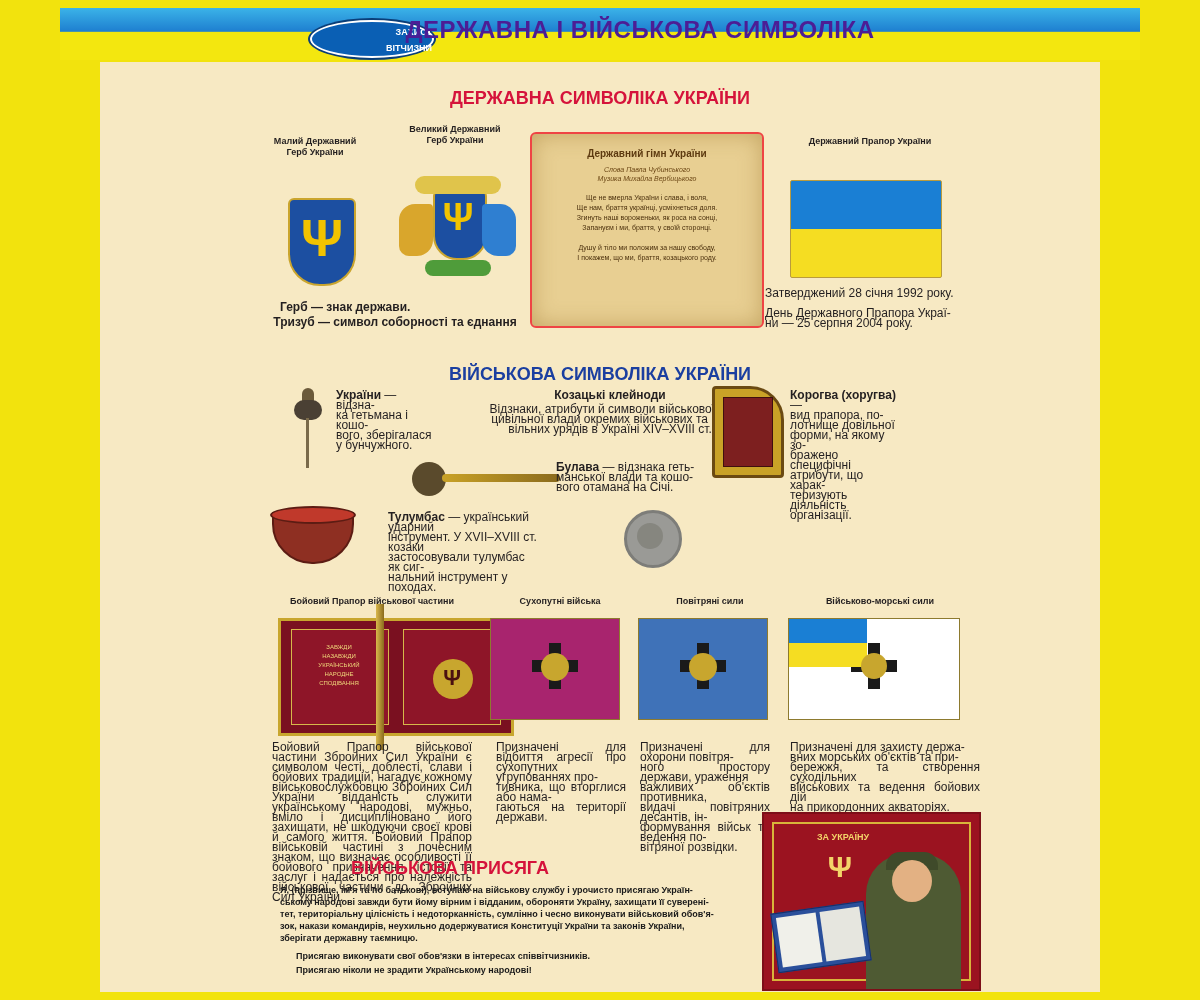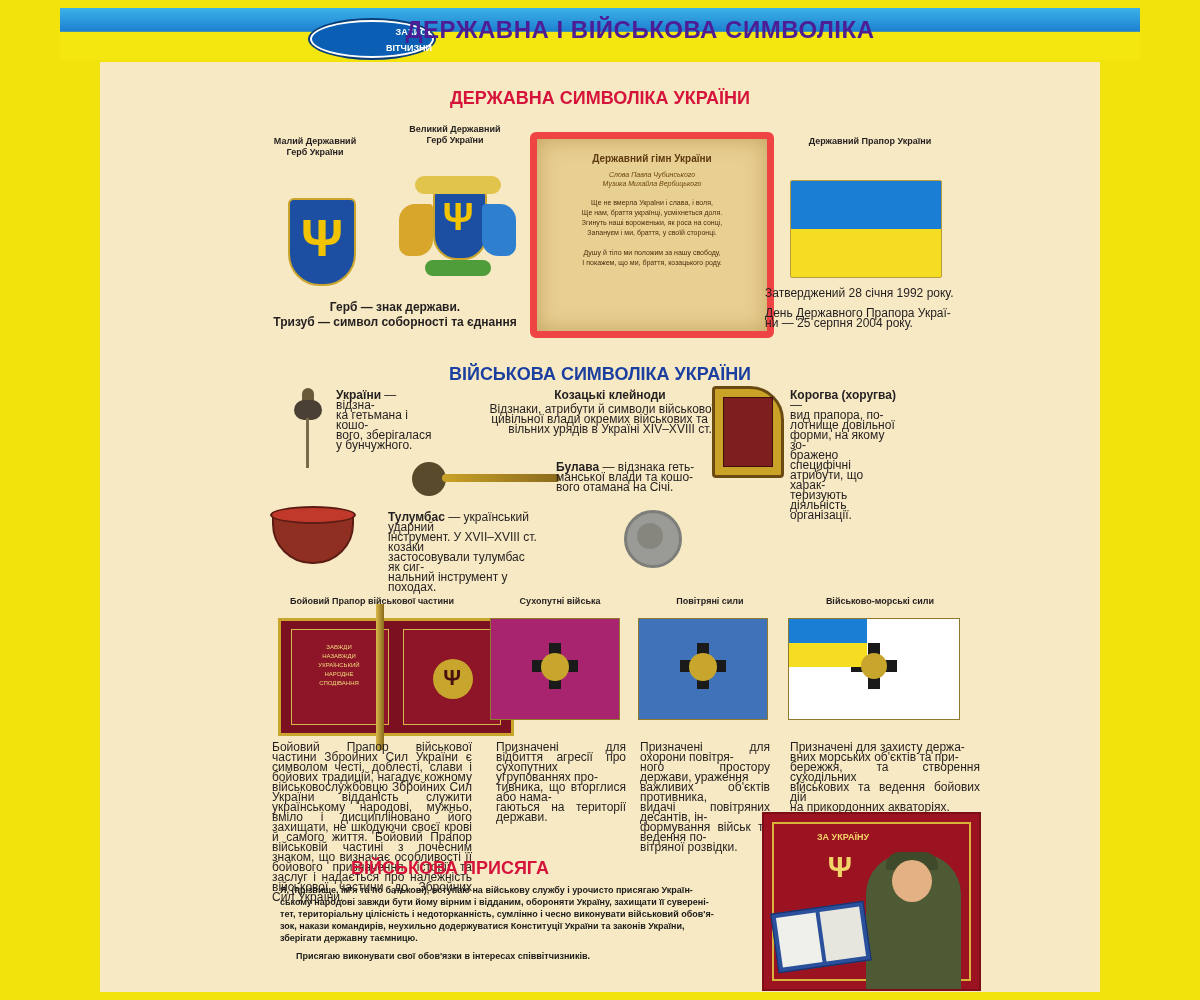--- a/index.html
+++ b/index.html
@@ -23,21 +23,21 @@
   .bold-lbl{font-weight:bold;}
   
   .shield{position:absolute;width:64px;height:84px;background:#1c4fa1;
     border:2px solid #caa52e;border-radius:6px 6px 32px 32px;}
   .trident{position:absolute;color:#f2c300;font-size:52px;line-height:52px;text-align:center;width:100%;top:12px;font-weight:bold;}
   
   .flag{position:absolute;width:150px;height:96px;
     background:linear-gradient(180deg,#1a7fd4 0%,#1a7fd4 50%,#f5dd22 50%,#f5dd22 100%);
     border:1px solid #b99b3d;border-radius:2px;}
   
-  .scroll{position:absolute;background:#e8cf92;border:7px solid #ef4444;border-radius:6px;
+  .scroll{position:absolute;background:#e8cf92;border:2px solid #ef4444;border-radius:6px;
     box-shadow:inset 0 0 22px rgba(150,110,40,.45);}
   .scroll h4{margin:0;padding:14px 0 6px;text-align:center;font-size:10px;color:#5d3a10;}
   .scroll .sub{text-align:center;font-size:7px;color:#6b4614;font-style:italic;line-height:9px;}
   .scroll .verse{margin:10px 14px 0;font-size:7px;color:#4a2f0c;line-height:10px;text-align:center;}
   
   .mflag{position:absolute;height:100px;border:1px solid #8d7a2e;}
   .cross{position:absolute;width:46px;height:46px;}
   .cross:before,.cross:after{content:"";position:absolute;background:#1a1a1a;}
   .cross:before{left:17px;top:0;width:12px;height:46px;}
   .cross:after{top:17px;left:0;height:12px;width:46px;}
@@ -108,21 +108,21 @@
     <div class="verse" style="white-space:pre-line;">Душу й тіло ми положим за нашу свободу,
 І покажем, що ми, браття, козацького роду.</div>
   </div>
 
   <div class="cap" style="left:760px;top:136px;width:220px;">Державний  Прапор України</div>
   <div class="flag" style="left:790px;top:180px;"></div>
   <div class="txt" style="left:765px;top:288px;width:215px;text-align:left;">Затверджений 28 січня 1992 року.</div>
   <div class="txt" style="left:765px;top:308px;width:215px;text-align:left;white-space:pre-line;">День Державного Прапора Украї-
 ни — 25 серпня 2004 року.</div>
 
-  <div class="txt" style="left:280px;top:302px;width:230px;text-align:center;font-weight:bold;">Герб — знак держави.</div>
+  <div class="txt" style="left:280px;top:302px;width:230px;font-weight:bold;">Герб — знак держави.</div>
   <div class="txt" style="left:270px;top:317px;width:250px;text-align:center;font-weight:bold;">Тризуб — символ соборності та єднання</div>
 
   <div class="sect-title blue" style="left:100px;top:364px;">ВІЙСЬКОВА   СИМВОЛІКА УКРАЇНИ</div>
 
   <div class="bunchuk" style="left:288px;top:388px;">
     <div style="position:absolute;left:14px;top:0;width:12px;height:14px;background:#6b5a3a;border-radius:6px 6px 0 0;"></div>
     <div style="position:absolute;left:6px;top:12px;width:28px;height:20px;background:#4a4034;border-radius:12px;"></div>
     <div style="position:absolute;left:18px;top:30px;width:3px;height:50px;background:#7a6a4a;"></div>
   </div>
   <div class="txt" style="left:336px;top:390px;width:100px;text-align:left;white-space:pre-line;"><span class="bold-lbl">України</span><span> — відзна-
@@ -213,20 +213,21 @@
 військових та ведення бойових дій
 на прикордонних акваторіях.</div>
 
   <div class="sect-title" style="left:100px;top:858px;width:700px;">ВІЙСЬКОВА ПРИСЯГА</div>
   <div class="oath-box" style="left:280px;top:884px;width:470px;white-space:pre-line;">Я, (прізвище, ім'я та по батькові), вступаю на військову службу і урочисто присягаю Україн-
 ському народові завжди бути йому вірним і відданим, обороняти Україну, захищати її суверені-
 тет, територіальну цілісність і недоторканність, сумлінно і чесно виконувати військовий обов'я-
 зок, накази командирів, неухильно додержуватися Конституції України та законів України,
 зберігати державну таємницю.</div>
   <div class="oath-box" style="left:296px;top:950px;width:470px;">Присягаю виконувати свої обов'язки в інтересах співвітчизників.</div>
+  <div class="oath-box" style="left:296px;top:964px;width:470px;">Присягаю ніколи не зрадити Українському народові!</div>
 
   <div class="photo" style="left:762px;top:812px;">
     <div class="inner"></div>
     <div style="position:absolute;left:24px;top:18px;width:110px;text-align:center;color:#f3d469;font-size:9px;font-weight:bold;">ЗА УКРАЇНУ</div>
     <div style="position:absolute;left:54px;top:36px;width:44px;height:44px;color:#f3d469;font-size:30px;font-weight:bold;text-align:center;">Ψ</div>
     <div class="soldier">
       <div class="cap2"></div>
       <div class="head"></div>
     </div>
     <div class="book">

